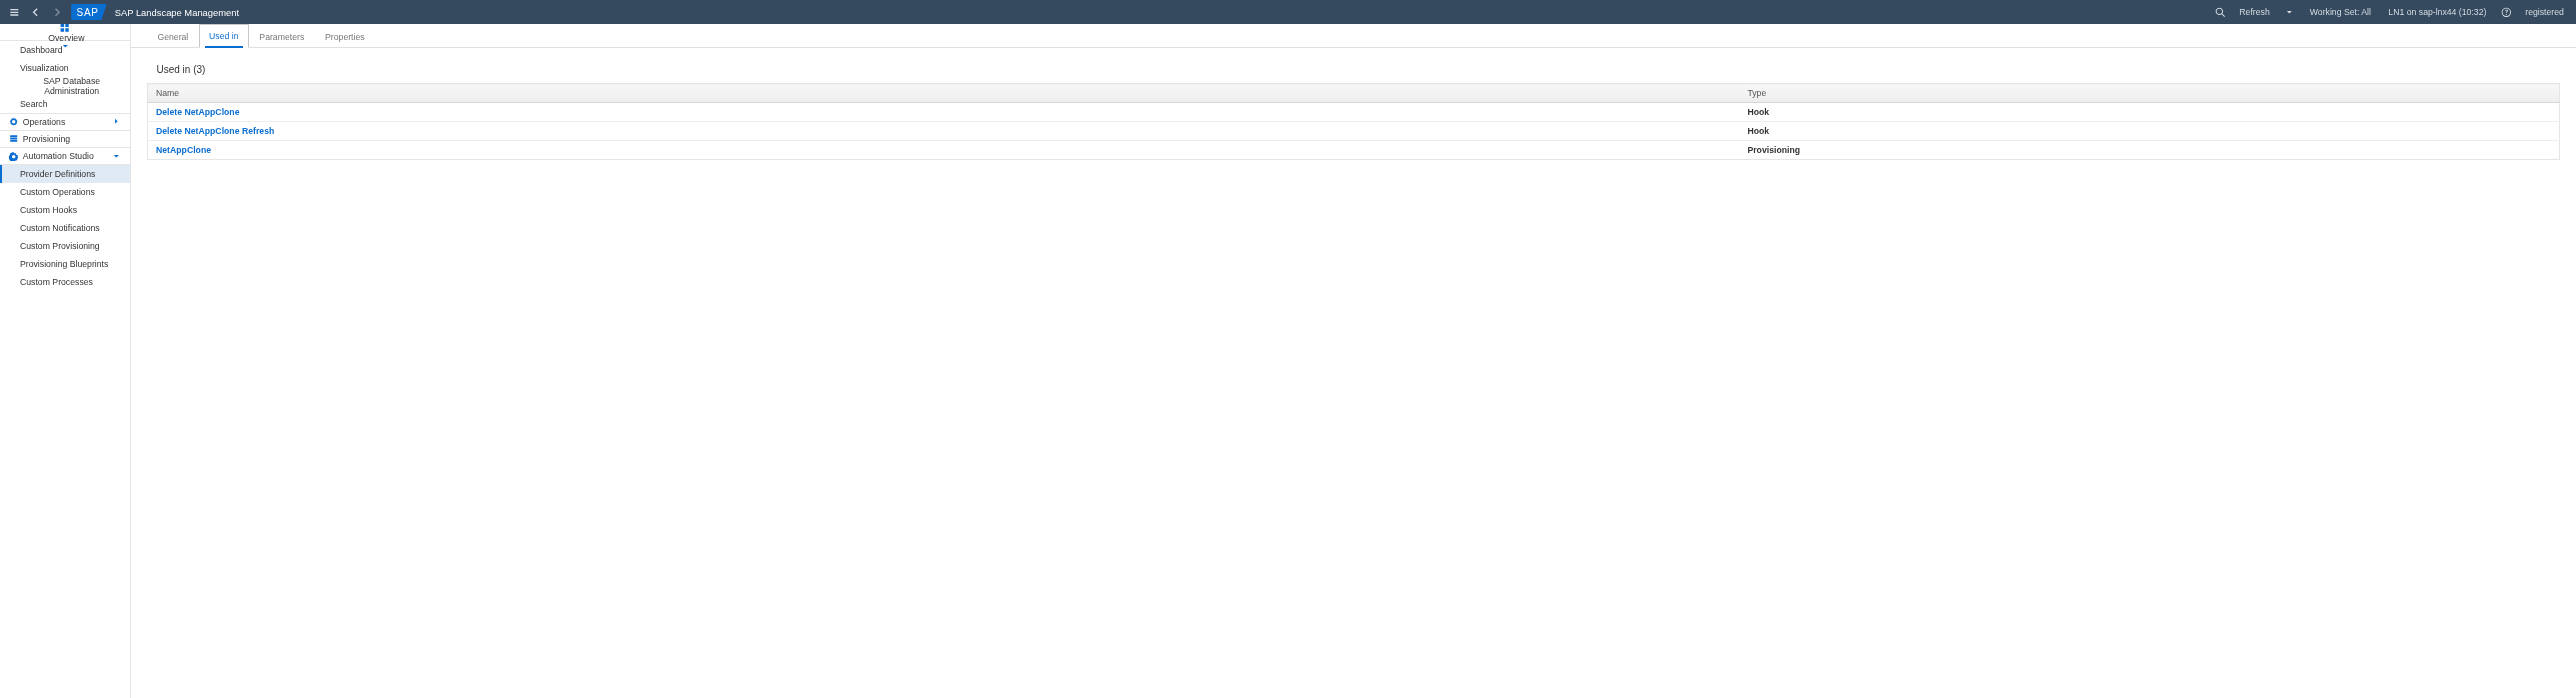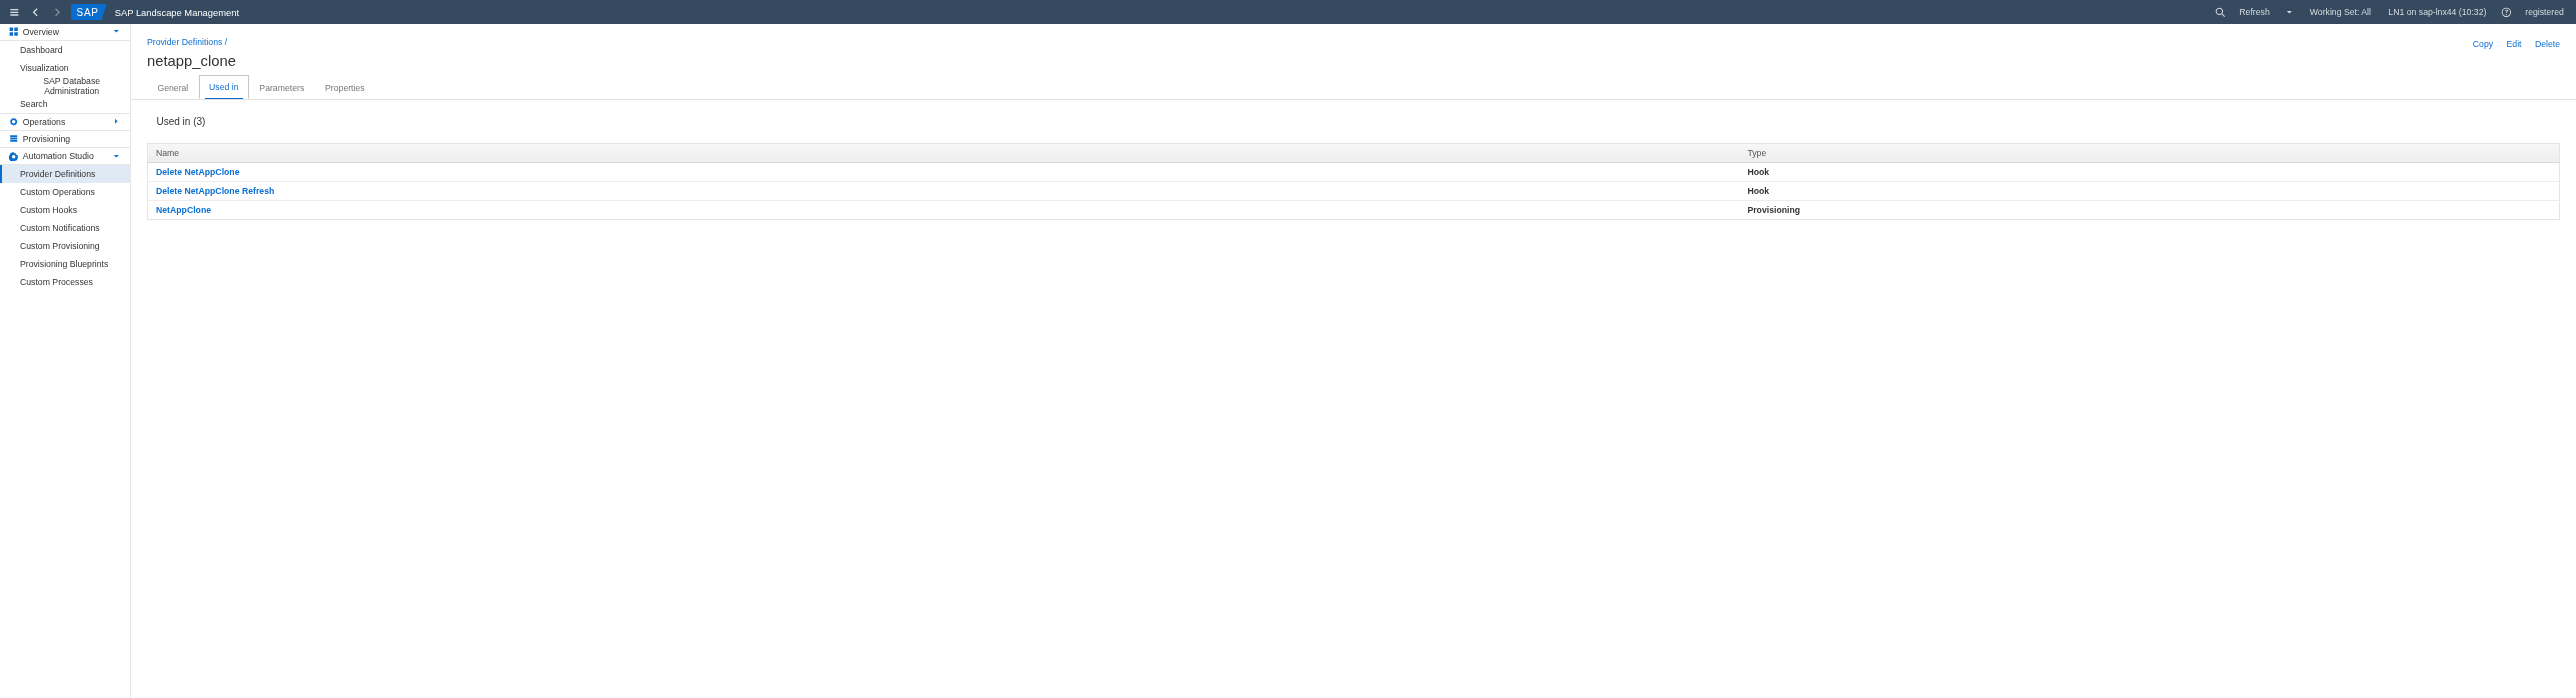--- a/index.html
+++ b/index.html
@@ -47,21 +47,21 @@
     padding: 0 6.7px 0 6.7px;
     cursor: pointer;
     color: #333;
     position: relative;
   }
   .nav-section {
     height: 18px; border-bottom: 0.7px solid #e5e5e5;
     border-top: 0.7px solid #e5e5e5;
     margin-top: -0.7px;
   }
-  .nav-section:first-child { border-top: none; }
+  .nav-section:first-child { border-top: none; flex-direction: column; }
   .nav-section .nav-icon { width: 13.4px; display: flex; align-items: center; justify-content: center; color: #0a6ed1; }
   .nav-section .nav-icon svg { width: 9.4px; height: 9.4px; fill: currentColor; }
   .nav-section .nav-label { flex: 1; padding-left: 2.7px; }
   .nav-section .chev { width: 13.4px; display: flex; align-items: center; justify-content: center; color: #0a6ed1; }
   .nav-section .chev svg { width: 6.7px; height: 6.7px; fill: currentColor; }
   .nav-child { padding-left: 20px; color: #333; text-align: center; }
   .nav-child.selected { background: #e0eaf5; }
   .nav-child.selected::before {
     content: ""; position: absolute; left: 0; top: 0; bottom: 0; width: 2px; background: #0a6ed1;
   }
@@ -89,21 +89,21 @@
     color: #0a6ed1;
     border: 0.7px solid #c6c6c6; border-bottom: 0.7px solid #fff;
     background: #fff;
   }
   .tab.active::after {
     content: ""; position: absolute; left: 5.4px; right: 5.4px; bottom: -0.7px; height: 1.3px; background: #0a6ed1;
   }
 
   .section-title { padding: 16px 0 8px 25.5px; font-size: 10px; color: #333; }
 
-  table.grid { width: calc(100% - 32px); margin: 8px 16px; border-collapse: collapse; border: 0.7px solid #e5e5e5; }
+  table.grid { width: calc(100% - 32px); margin: 0 16px; border-collapse: collapse; border: 0.7px solid #e5e5e5; }
   table.grid th {
     text-align: left; font-weight: 400; color: #555;
     background: linear-gradient(#f7f7f7, #ededed);
     padding: 4px 8px; border-bottom: 0.7px solid #d6d6d6;
   }
   table.grid td { padding: 4px 8px; border-top: 0.7px solid #ededed; font-weight: bold; }
   table.grid td.linkcell { color: #0a6ed1; cursor: pointer; }
   table.grid .col-name { width: 66%; }
 
   
@@ -257,34 +257,20 @@
         <span>Provisioning Blueprints</span>
       </div>
     <div class="nav-item nav-child">
         <span>Custom Processes</span>
       </div>
 
   </nav>
 
   <main class="main">
 
-    <div class="page-head">
-      <div class="left">
-        <div class="breadcrumb">
-          <a href="#">Provider Definitions</a>
-          <span class="sep">/</span>
-        </div>
-        <div class="page-title">netapp_clone</div>
-      </div>
-      <div class="actions">
-        <span class="link">Copy</span>
-        <span class="link">Edit</span>
-        <span class="link">Delete</span>
-      </div>
-    </div>
 
 
     <div class="tabs">
       <div class="tab">General</div>
       <div class="tab active">Used in</div>
       <div class="tab">Parameters</div>
       <div class="tab">Properties</div>
     </div>
 
     <div class="section-title">Used in (3)</div>

